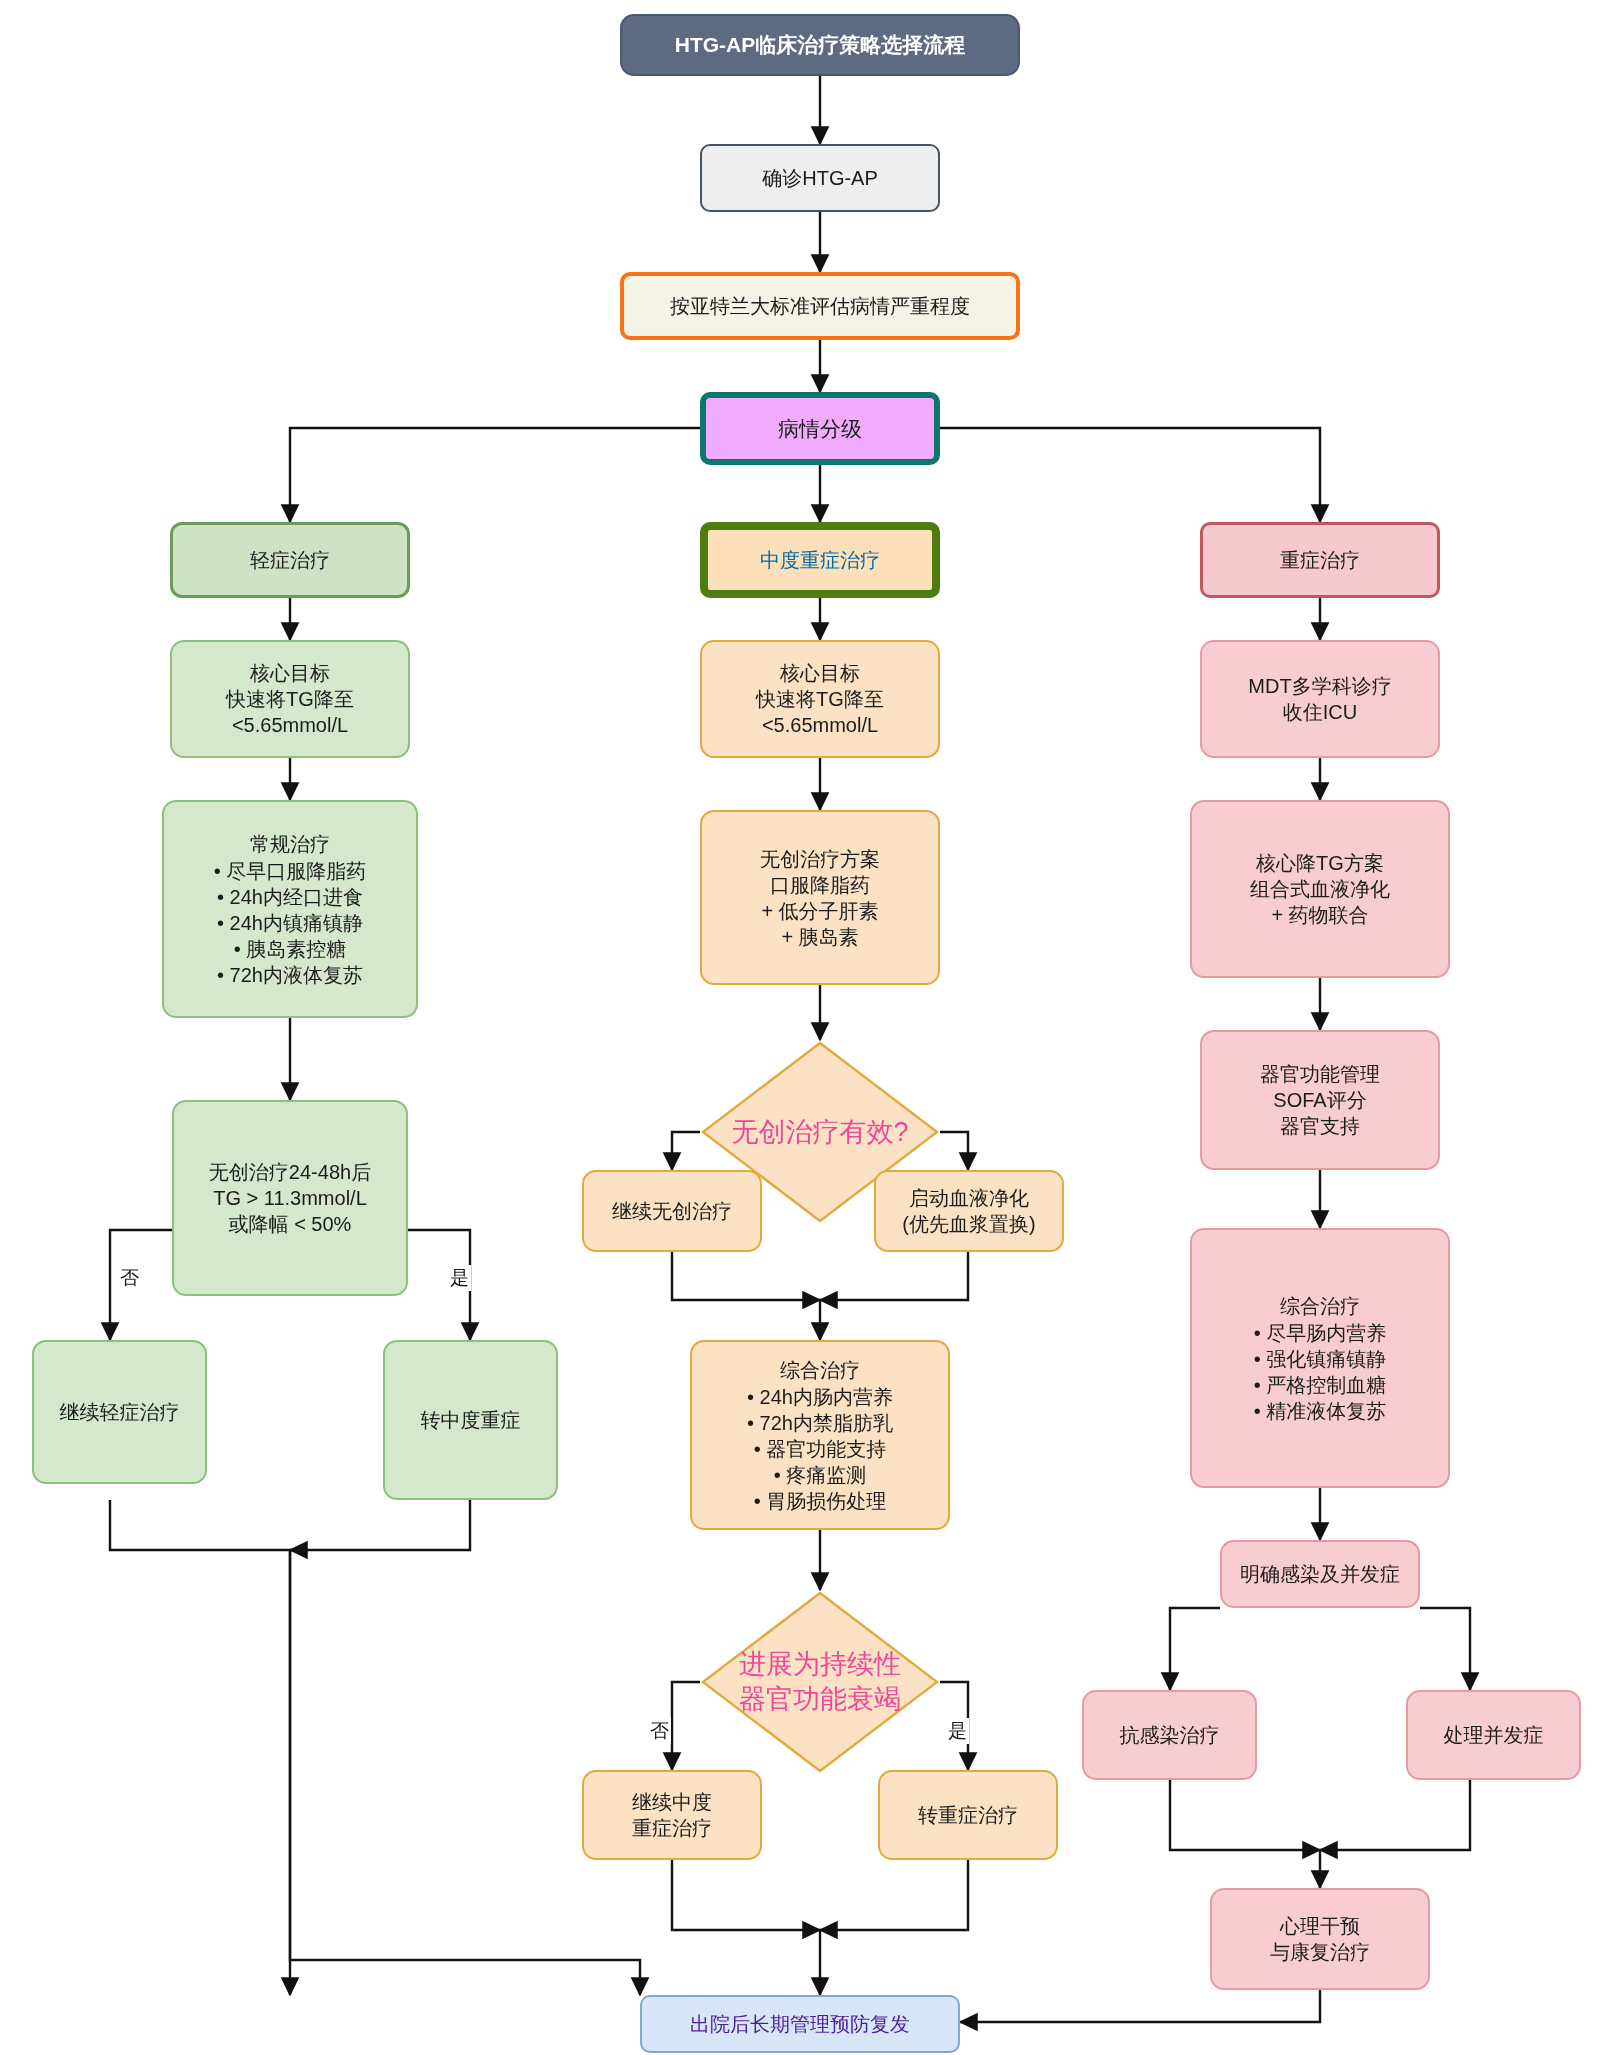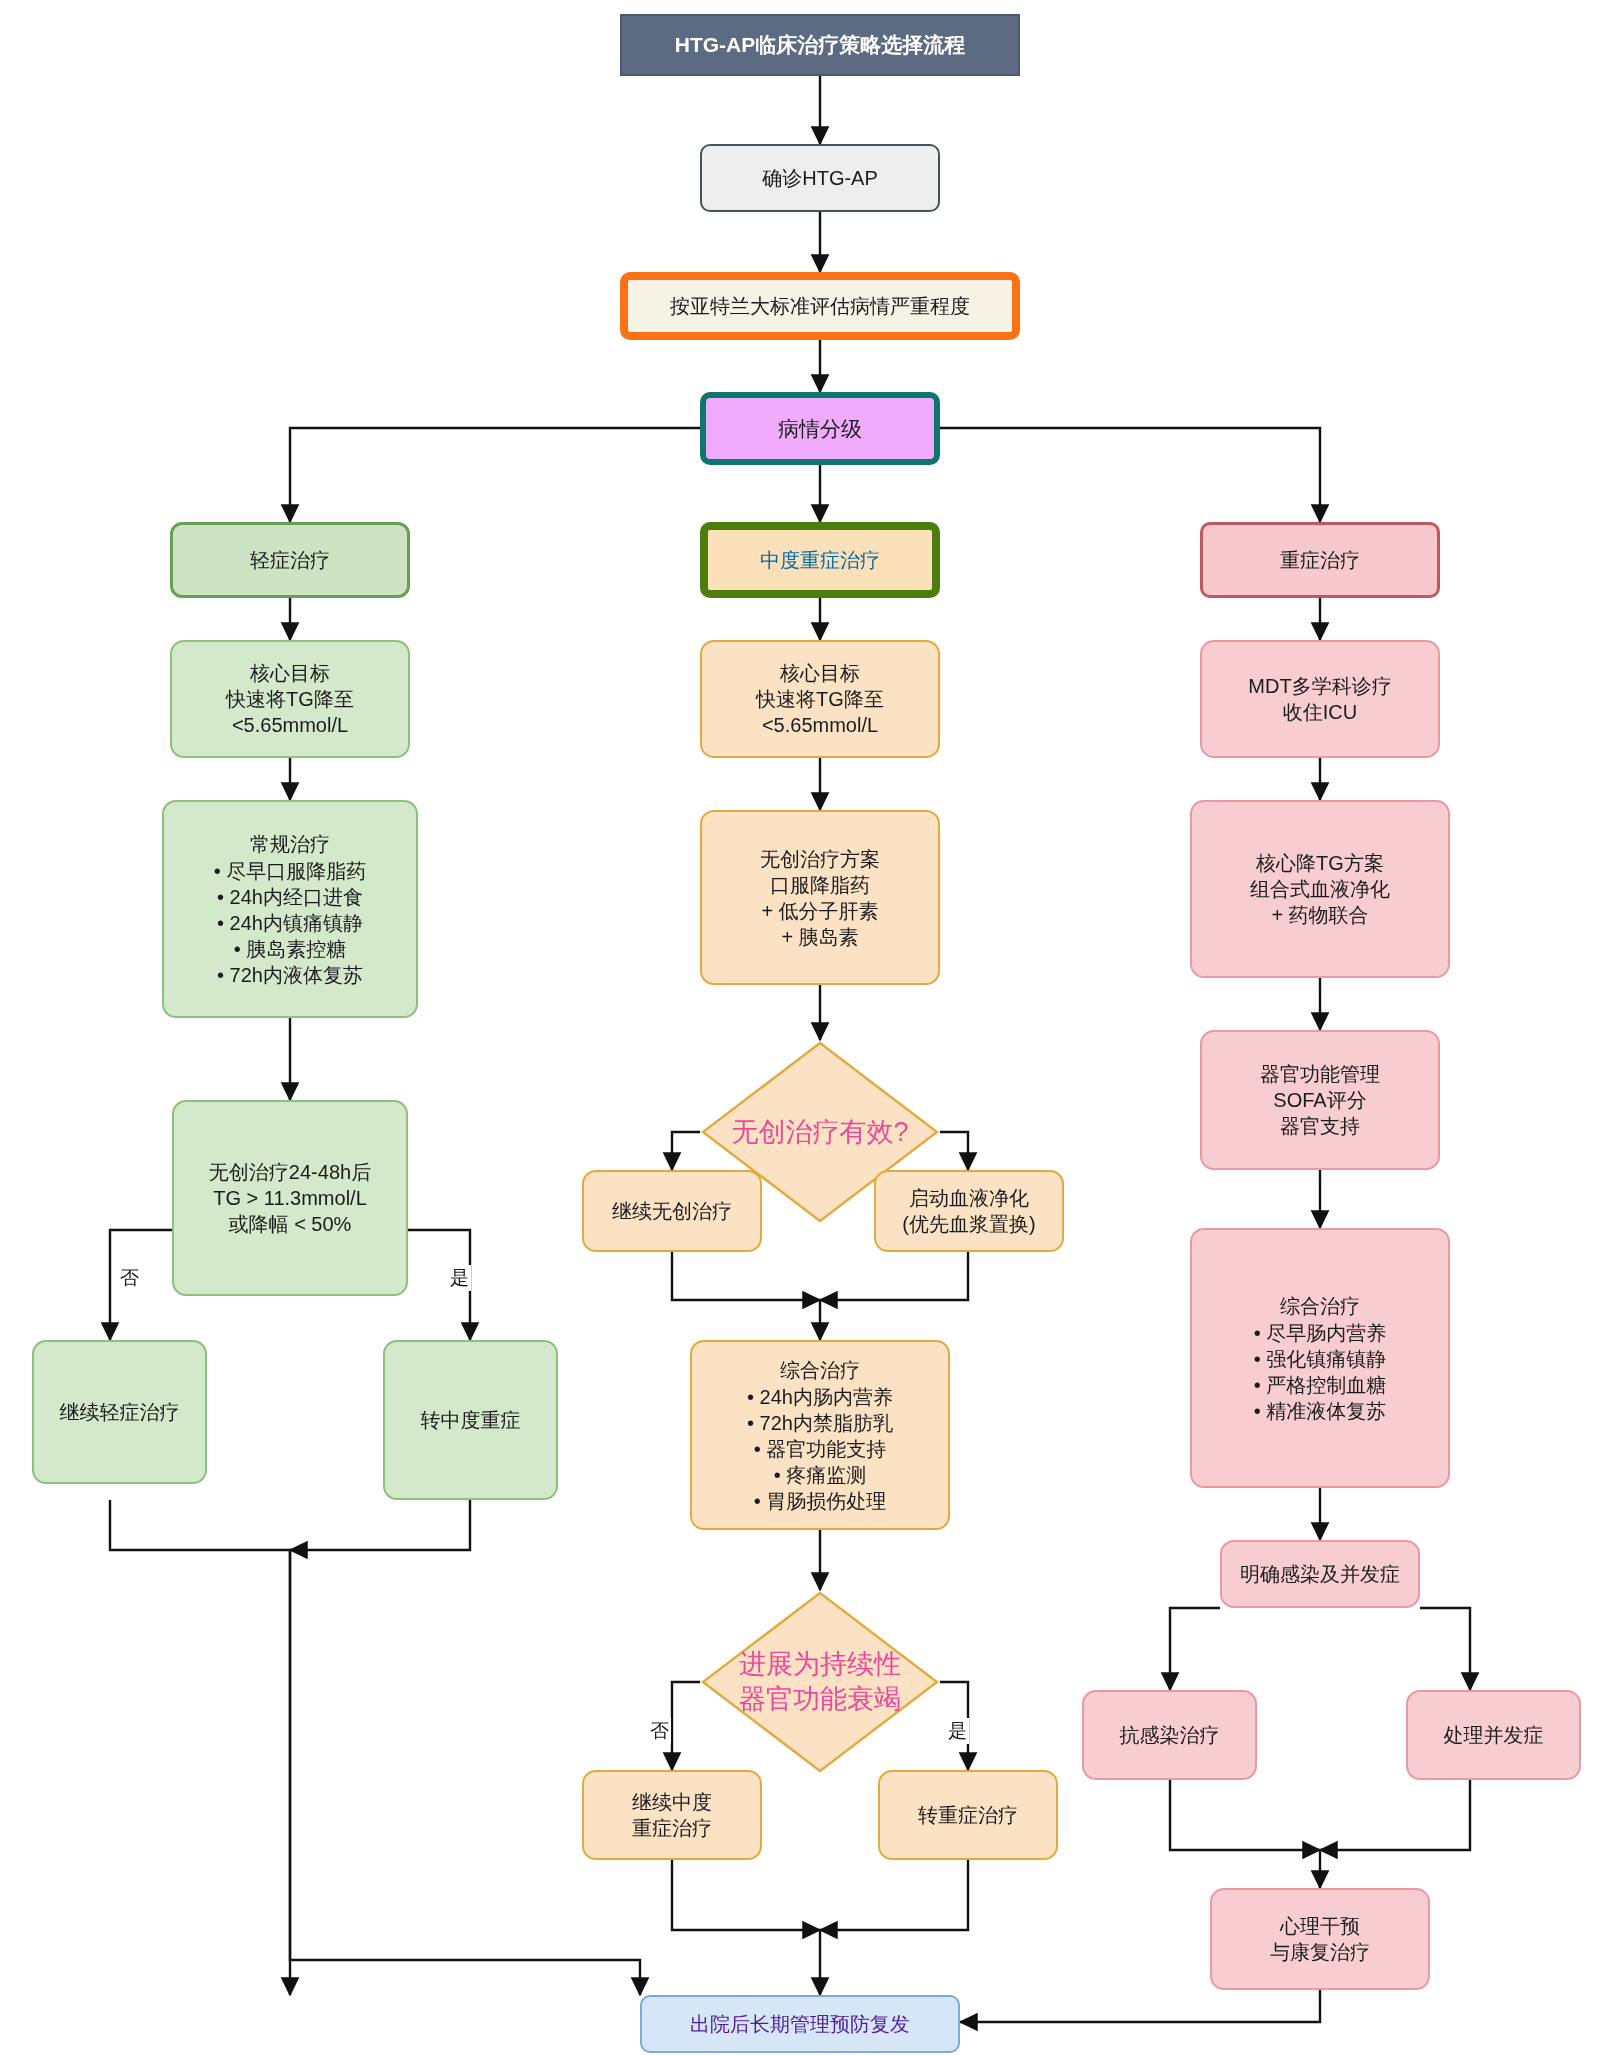--- a/index.html
+++ b/index.html
@@ -31,32 +31,32 @@
     line-height: 1.30;
     white-space: pre-line;
     padding: 4px 8px;
   }
   .n-title {
     background: #5c6b82;
     border: 2px solid #4a5870;
     color: #ffffff;
     font-weight: bold;
     font-size: 21px;
-    border-radius: 0;
+    border-radius: 14px;
   }
   .n-grey {
     background: #eeeeee;
     border: 2px solid #45525f;
     color: #1b1b1b;
     font-size: 20px;
     border-radius: 10px;
   }
   .n-cream {
     background: #f5f2e6;
-    border: 8px solid #f97316;
+    border: 4px solid #f97316;
     color: #1b1b1b;
     font-size: 20px;
     border-radius: 10px;
   }
   .n-blue {
     background: #f0abfc;
     border: 6px solid #0f766e;
     color: #1b1b1b;
     font-size: 21px;
     border-radius: 10px;

